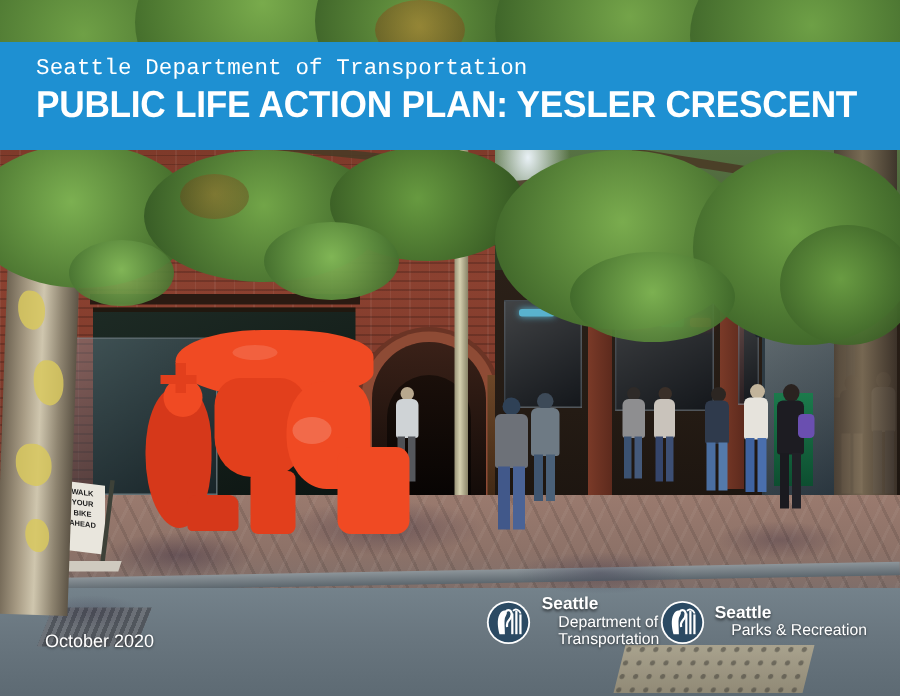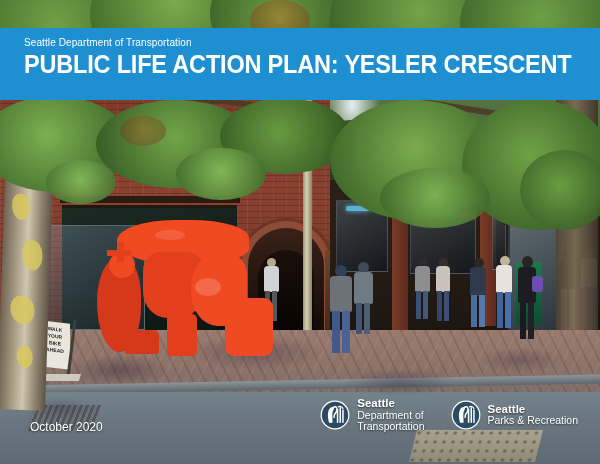--- a/index.html
+++ b/index.html
@@ -200,49 +200,49 @@
   .branch { position:absolute; background:#4a3b26; border-radius:2px; opacity:.9; }
 
   
   .header-band {
     position:absolute; left:0; top:28px; width:600px; height:72px;
     background:#1e90d2;
     z-index:40;
     padding:9px 24px 0 24px;
   }
   .eyebrow {
-    color:#ffffff; font-size:10px; letter-spacing:.1px;
-    font-family:Liberation Sans, sans-serif;
+    color:#ffffff; font-size:15px; letter-spacing:.1px;
+    font-family:Liberation Mono, monospace;
   }
   .maintitle {
     color:#ffffff; font-size:25px; font-weight:bold;
     letter-spacing:-.2px; margin-top:2px;
     transform:scaleX(.94); transform-origin:left center;
     white-space:nowrap;
     font-family:"Liberation Sans", sans-serif;
   }
 
   
   .date-label {
     position:absolute; left:30px; top:420px; z-index:45;
     color:#fff; font-size:12px;
     text-shadow:0 1px 2px rgba(0,0,0,.55);
   }
   .logos {
     position:absolute; right:22px; top:398px; z-index:45;
-    display:flex; align-items:center; gap:26px;
+    display:flex; align-items:center; 
   }
   .logo { display:flex; align-items:center; gap:7px; }
   .logo-text {
     color:#fff; font-size:10.5px; font-weight:bold; line-height:11.5px;
     text-shadow:0 1px 2px rgba(0,0,0,.6);
     white-space:nowrap;
   }
   .logo-text .l1 { font-size:11.5px; }
-  .logo-text .l2 { font-weight:normal; }
+  .logo-text .l2 { font-weight:normal;margin-left:11px; }
 </style>
 </head>
 <body>
 
 <div id="cover">
 
   <div class="photo">
 
     <div class="sky"></div>
 

